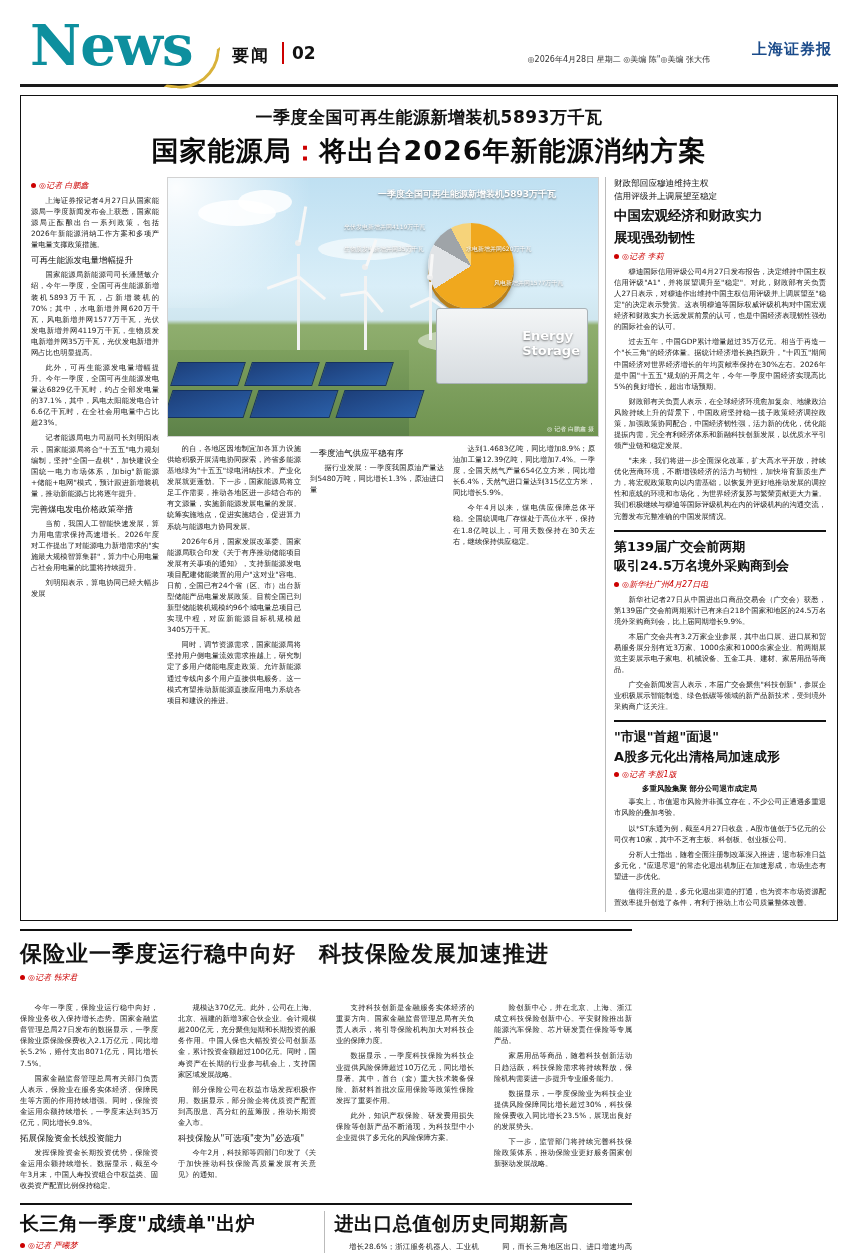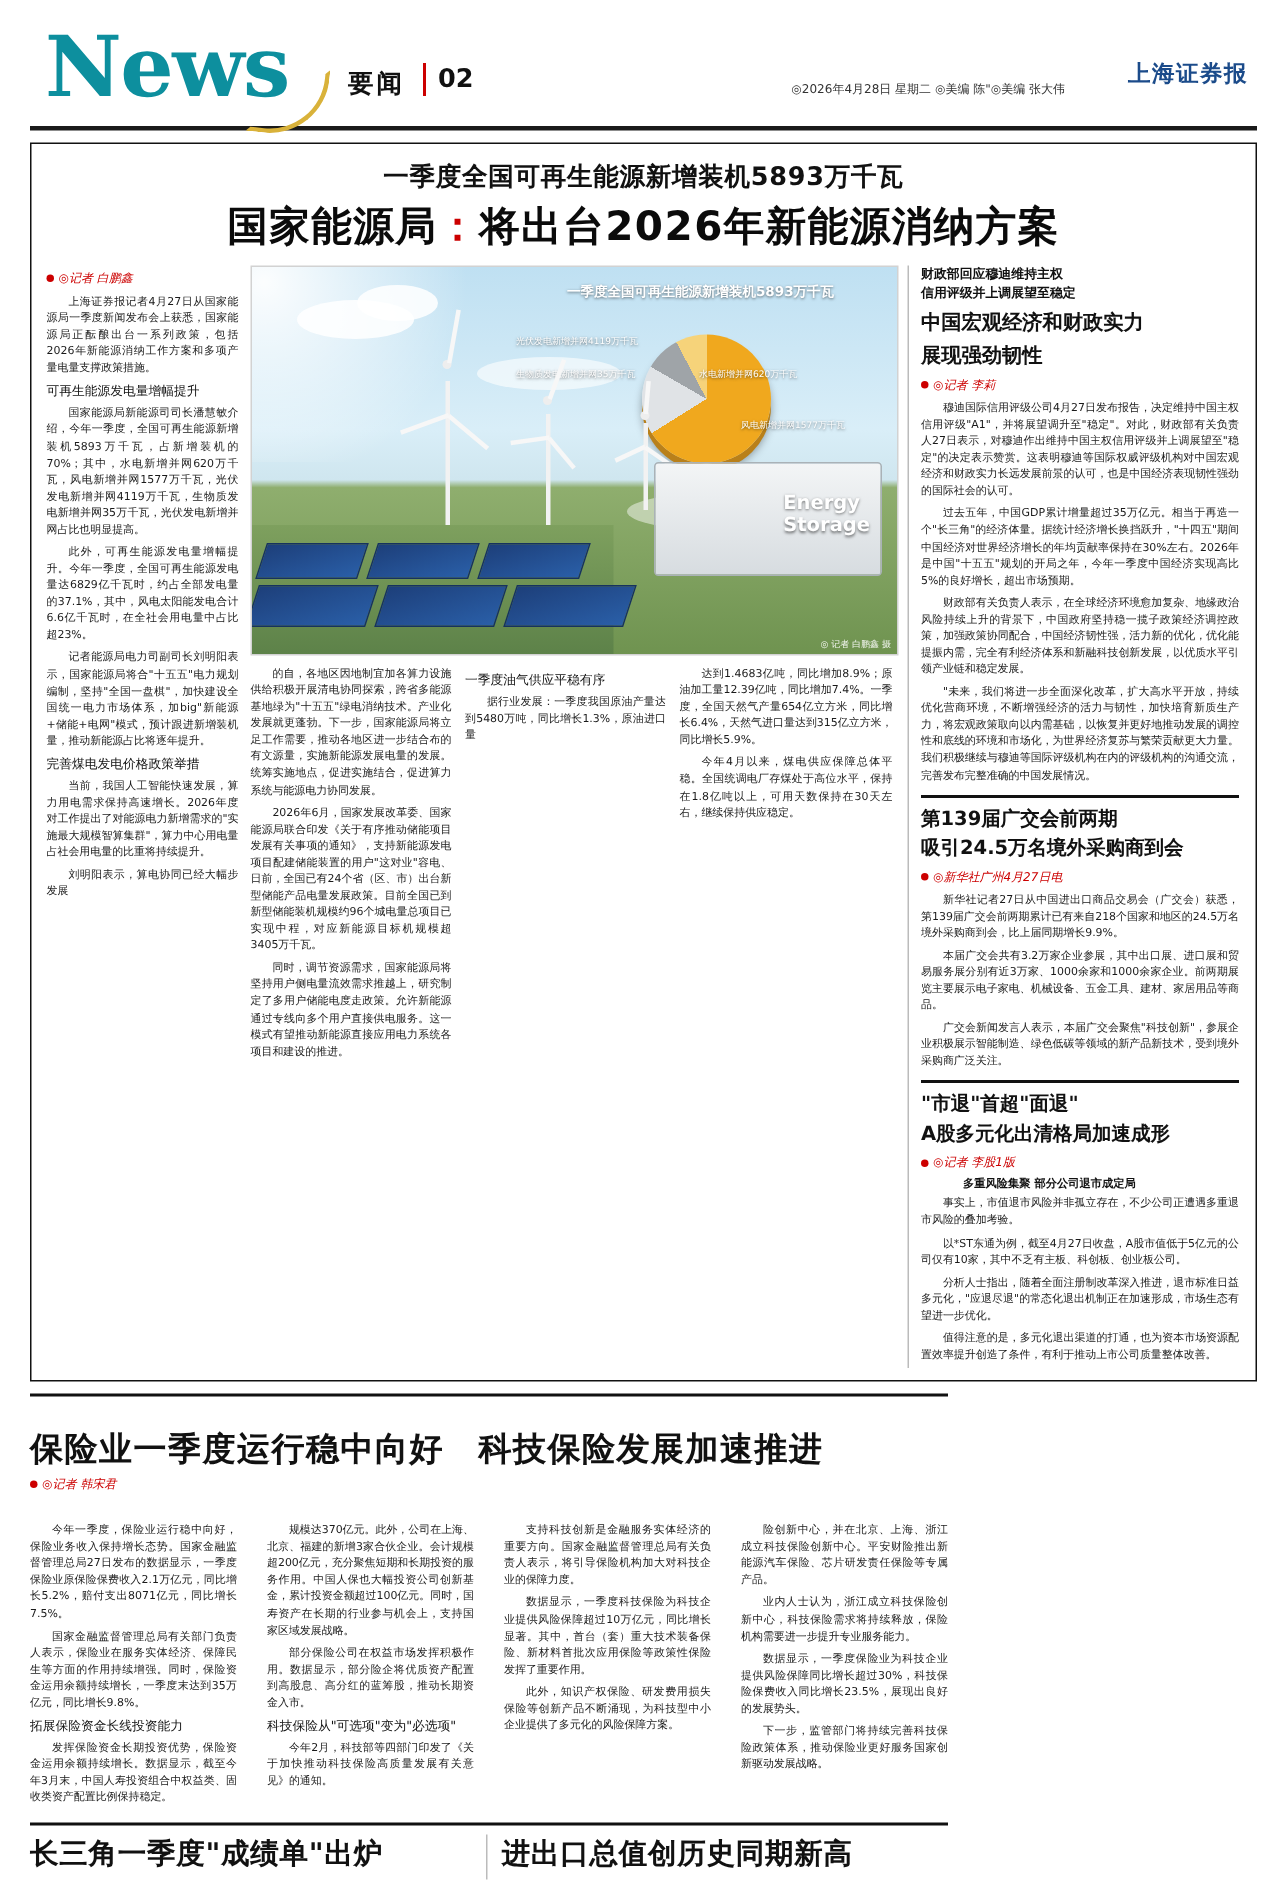--- a/index.html
+++ b/index.html
@@ -83,30 +83,30 @@
   .pie-wrap{position:relative;width:100%;height:120px;}
   .pie{
     position:absolute;left:84px;top:22px;width:86px;height:86px;border-radius:50%;
     background:conic-gradient(#f0a81e 0deg 238deg,#e0e3e6 238deg 300deg,#9fa4a8 300deg 332deg,#f6d37a 332deg 360deg);
     box-shadow:0 5px 0 #b9801a,0 6px 6px rgba(0,0,0,.35);
   }
   .pie-lbl{position:absolute;font-size:6px;color:#fff;text-shadow:0 1px 2px rgba(0,0,0,.6);white-space:nowrap;}
   .photo-credit{position:absolute;right:4px;bottom:2px;font-size:6px;color:#fff;opacity:.9;}
 
   
-  .r-h1{font-size:8.6px;font-weight:700;line-height:1.5;}
+  .r-h1{font-size:8.6px;font-weight:400;line-height:1.5;}
   .r-h2{font-size:13.5px;font-weight:700;line-height:1.45;margin-top:3px;}
 
   
   .lead-textcols{display:flex;gap:9px;margin-top:6px;}
   .ltc{width:134px;}
   .ltc.wide{width:142px;}
 
   
-  .sec2{margin-top:8px;border-top:2px solid #111;padding-top:20px;}
+  .sec2{margin-top:8px;border-top:2px solid #111;padding-top:8px;}
   .h-big{font-size:22px;font-weight:700;letter-spacing:1px;}
   .cols4{display:flex;gap:20px;margin-top:19px;}
   .c4{flex:1;}
 
   
   .sec3{margin-top:8px;border-top:2px solid #111;padding-top:6px;display:flex;gap:10px;}
   .blk{position:relative;}
   .blk .h-med{font-size:19px;font-weight:700;letter-spacing:.5px;}
   .blk .cols2{display:flex;gap:9px;margin-top:4px;}
   .blk .cols2 > div{flex:1;}
@@ -274,21 +274,21 @@
         <div class="sub-h">科技保险从"可选项"变为"必选项"</div>
         <p class="body">今年2月，科技部等四部门印发了《关于加快推动科技保险高质量发展有关意见》的通知。</p>
       </div>
       <div class="c4">
         <p class="body">支持科技创新是金融服务实体经济的重要方向。国家金融监督管理总局有关负责人表示，将引导保险机构加大对科技企业的保障力度。</p>
         <p class="body">数据显示，一季度科技保险为科技企业提供风险保障超过10万亿元，同比增长显著。其中，首台（套）重大技术装备保险、新材料首批次应用保险等政策性保险发挥了重要作用。</p>
         <p class="body">此外，知识产权保险、研发费用损失保险等创新产品不断涌现，为科技型中小企业提供了多元化的风险保障方案。</p>
       </div>
       <div class="c4">
         <p class="body">险创新中心，并在北京、上海、浙江成立科技保险创新中心。平安财险推出新能源汽车保险、芯片研发责任保险等专属产品。</p>
-        <p class="body">业内人士认为，浙江成立科技保险创新中心，科技保险需求将持续释放，保险机构需要进一步提升专业服务能力。</p>
+        <p class="body">家居用品等商品，随着科技创新活动日趋活跃，科技保险需求将持续释放，保险机构需要进一步提升专业服务能力。</p>
         <p class="body">数据显示，一季度保险业为科技企业提供风险保障同比增长超过30%，科技保险保费收入同比增长23.5%，展现出良好的发展势头。</p>
         <p class="body">下一步，监管部门将持续完善科技保险政策体系，推动保险业更好服务国家创新驱动发展战略。</p>
       </div>
     </div>
   </div>
 
   <div class="sec3" style="width:612px;">
     <div class="blk" style="width:296px;">
       <div class="h-med">长三角一季度"成绩单"出炉</div>
       <div class="byline"><span class="dot"></span><span>◎记者 严曦梦</span></div>

